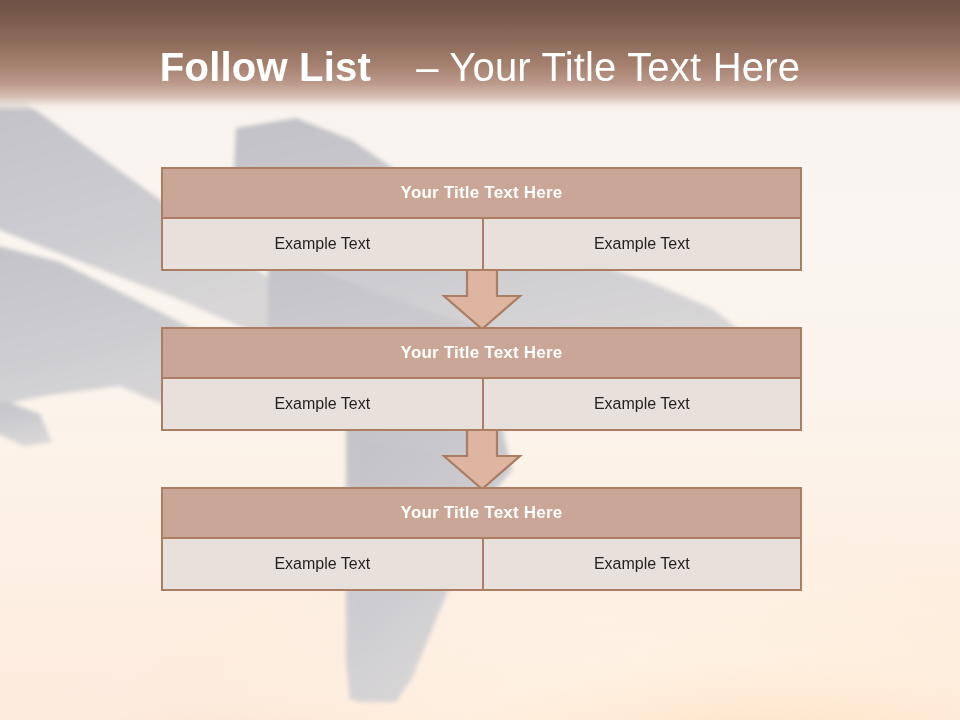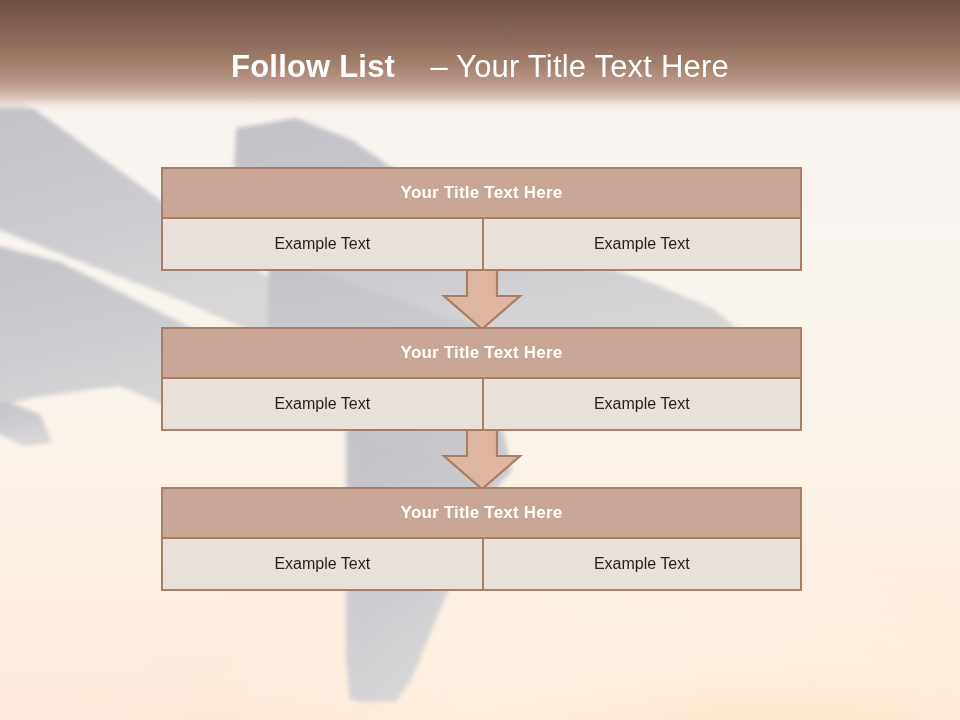--- a/index.html
+++ b/index.html
@@ -61,21 +61,21 @@
         rgba(240,230,224,0.75) 94%,
         rgba(247,242,237,0.0) 100%);
   }
   .slide-title {
     position: absolute;
     left: 0;
     top: 49px;
     width: 960px;
     text-align: center;
     color: #ffffff;
-    font-size: 31px;
+    font-size: 40px;
     line-height: 36px;
     letter-spacing: 0.2px;
     white-space: nowrap;
   }
   .slide-title .t-strong { font-weight: bold; }
   .slide-title .t-light  { font-weight: normal; }
 
   
   .flow {
     position: absolute;

